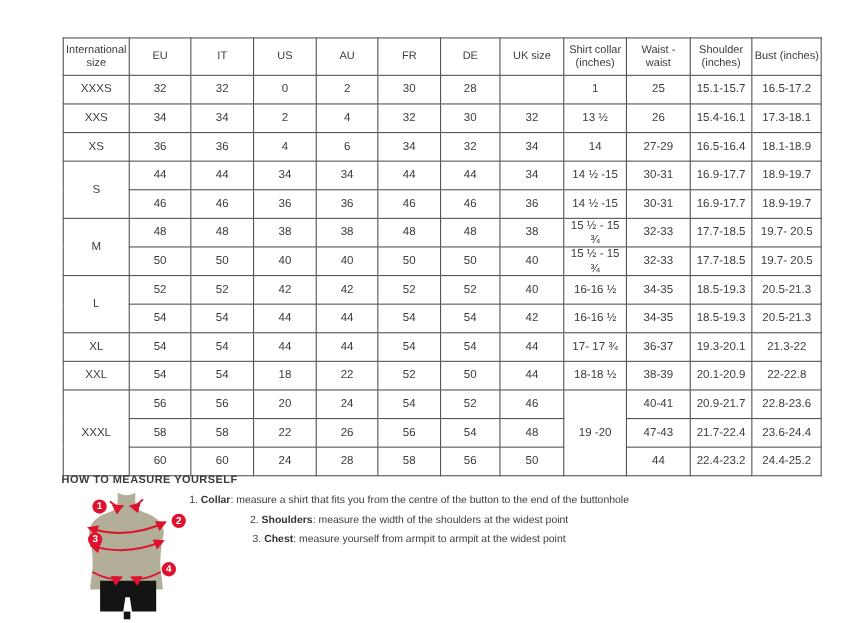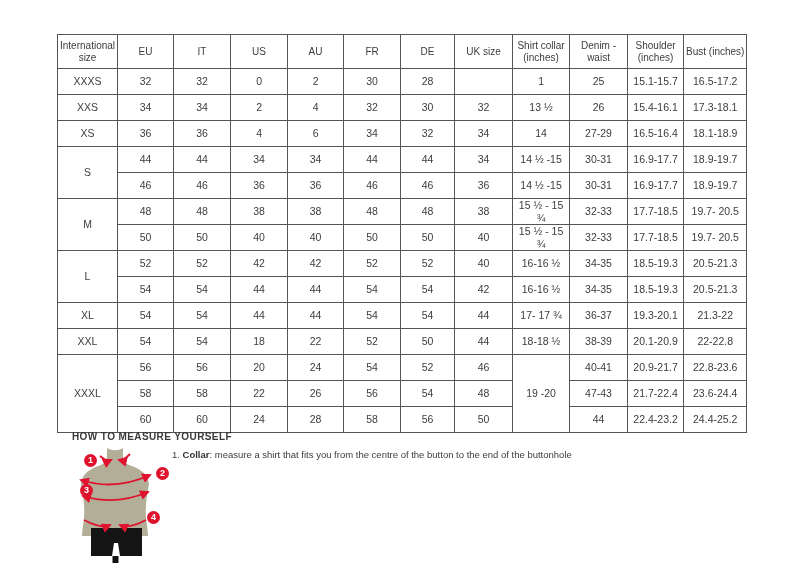--- a/index.html
+++ b/index.html
@@ -18,21 +18,21 @@
     text-align:center;vertical-align:middle;
     padding:0 2px;font-weight:normal;
     line-height:1.15;
   }
   .size-table thead tr{height:34px;}
   .size-table tbody tr{height:26px;}
   .size-table th{font-size:10px;}
   .th-nowrap{white-space:nowrap;font-size:9.5px;}
   
   .measure-title{
-    position:absolute;left:72px;top:431px;
+    position:absolute;left:56px;top:431px;
     font-size:10px;font-weight:bold;color:#3a3a3a;letter-spacing:.4px;
   }
   .figure{
     position:absolute;left:76px;top:444px;width:100px;height:122px;
   }
   .figure svg{position:absolute;left:0;top:0;}
   .marker{
     position:absolute;width:13px;height:13px;border-radius:50%;
     background:#e0132f;color:#ffffff;font-size:9px;font-weight:bold;
     display:flex;align-items:center;justify-content:center;line-height:1;
@@ -70,21 +70,21 @@
     <tr id="head-row">
         <th>International size</th>
         <th>EU</th>
         <th>IT</th>
         <th>US</th>
         <th>AU</th>
         <th>FR</th>
         <th>DE</th>
         <th>UK size</th>
         <th>Shirt collar (inches)</th>
-        <th>Denim - waist</th>
+        <th>Waist - waist</th>
         <th>Shoulder (inches)</th>
         <th class="th-nowrap">Bust (inches)</th>
       </tr>
   </thead>
   <tbody id="body-rows">
       <tr>
         <td>XXXS</td>
         <td>32</td>
         <td>32</td>
         <td>0</td>
@@ -300,13 +300,15 @@
     </g>
   </svg>
   <div class="marker" id="marker-1">1</div>
   <div class="marker" id="marker-2">2</div>
   <div class="marker" id="marker-3">3</div>
   <div class="marker" id="marker-4">4</div>
 </div>
 
 <ol class="steps" id="steps-list">
     <li><span>1. </span><b>Collar</b><span>: measure a shirt that fits you from the centre of the button to the end of the buttonhole</span></li>
+    <li><span>2. </span><b>Shoulders</b><span>: measure the width of the shoulders at the widest point</span></li>
+    <li><span>3. </span><b>Chest</b><span>: measure yourself from armpit to armpit at the widest point</span></li>
   </ol>
 
 </body></html>

